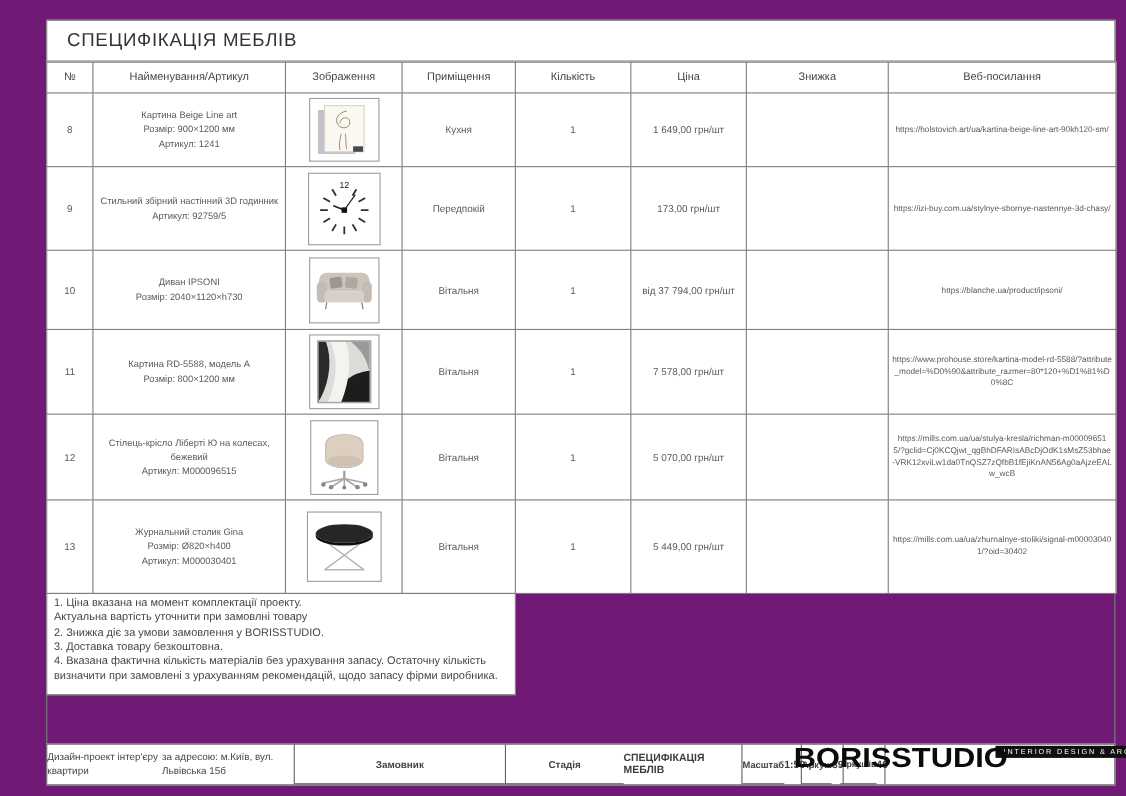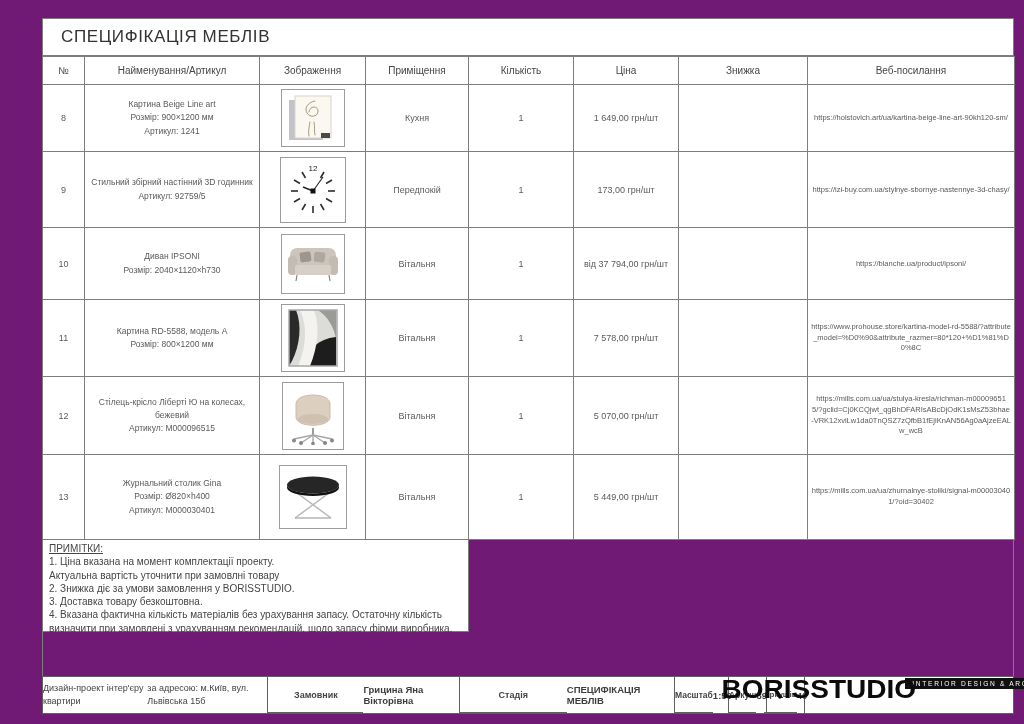--- a/index.html
+++ b/index.html
@@ -287,37 +287,35 @@
       <td class="price-cell">5 449,00 грн/шт</td>
       <td></td>
       <td class="url-cell">
         <a>https://mills.com.ua/ua/zhurnalnye-stoliki/signal-m000030401/?oid=30402</a>
       </td>
     </tr>
   </tbody>
     </table>
 
   <div class="notes">
-    <div class="notes-heading">ПРИМІТКИ:</div>
     <div>1. Ціна вказана на момент комплектації проекту.</div>
     <div>Актуальна вартість уточнити при замовлні товару</div>
     <div>2. Знижка діє за умови замовлення у BORISSTUDIO.</div>
     <div>3. Доставка товару безкоштовна.</div>
     <div>4. Вказана фактична кількість матеріалів без урахування запасу. Остаточну кількість</div>
     <div>визначити при замовлені з урахуванням рекомендацій, щодо запасу фірми виробника.</div>
   </div>
 
   <div class="footer">
     <div class="fcell fcenter w-project">
       <div>Дизайн-проект інтер'єру квартири</div>
       <div>за адресою: м.Київ, вул. Львівська 15б</div>
     </div>
     <div class="fcell fsplit w-customer">
       <div class="flabel">Замовник</div>
-      <div class="fvalue">Грицина Яна Вікторівна</div>
     </div>
     <div class="fcell fsplit w-stage">
       <div class="flabel">Стадія</div>
       <div class="fvalue">СПЕЦИФІКАЦІЯ МЕБЛІВ</div>
     </div>
     <div class="fcell fsplit w-scale">
       <div class="flabel">Масштаб</div>
       <div class="fvalue">1:50</div>
     </div>
     <div class="fcell fsplit w-sheet">

